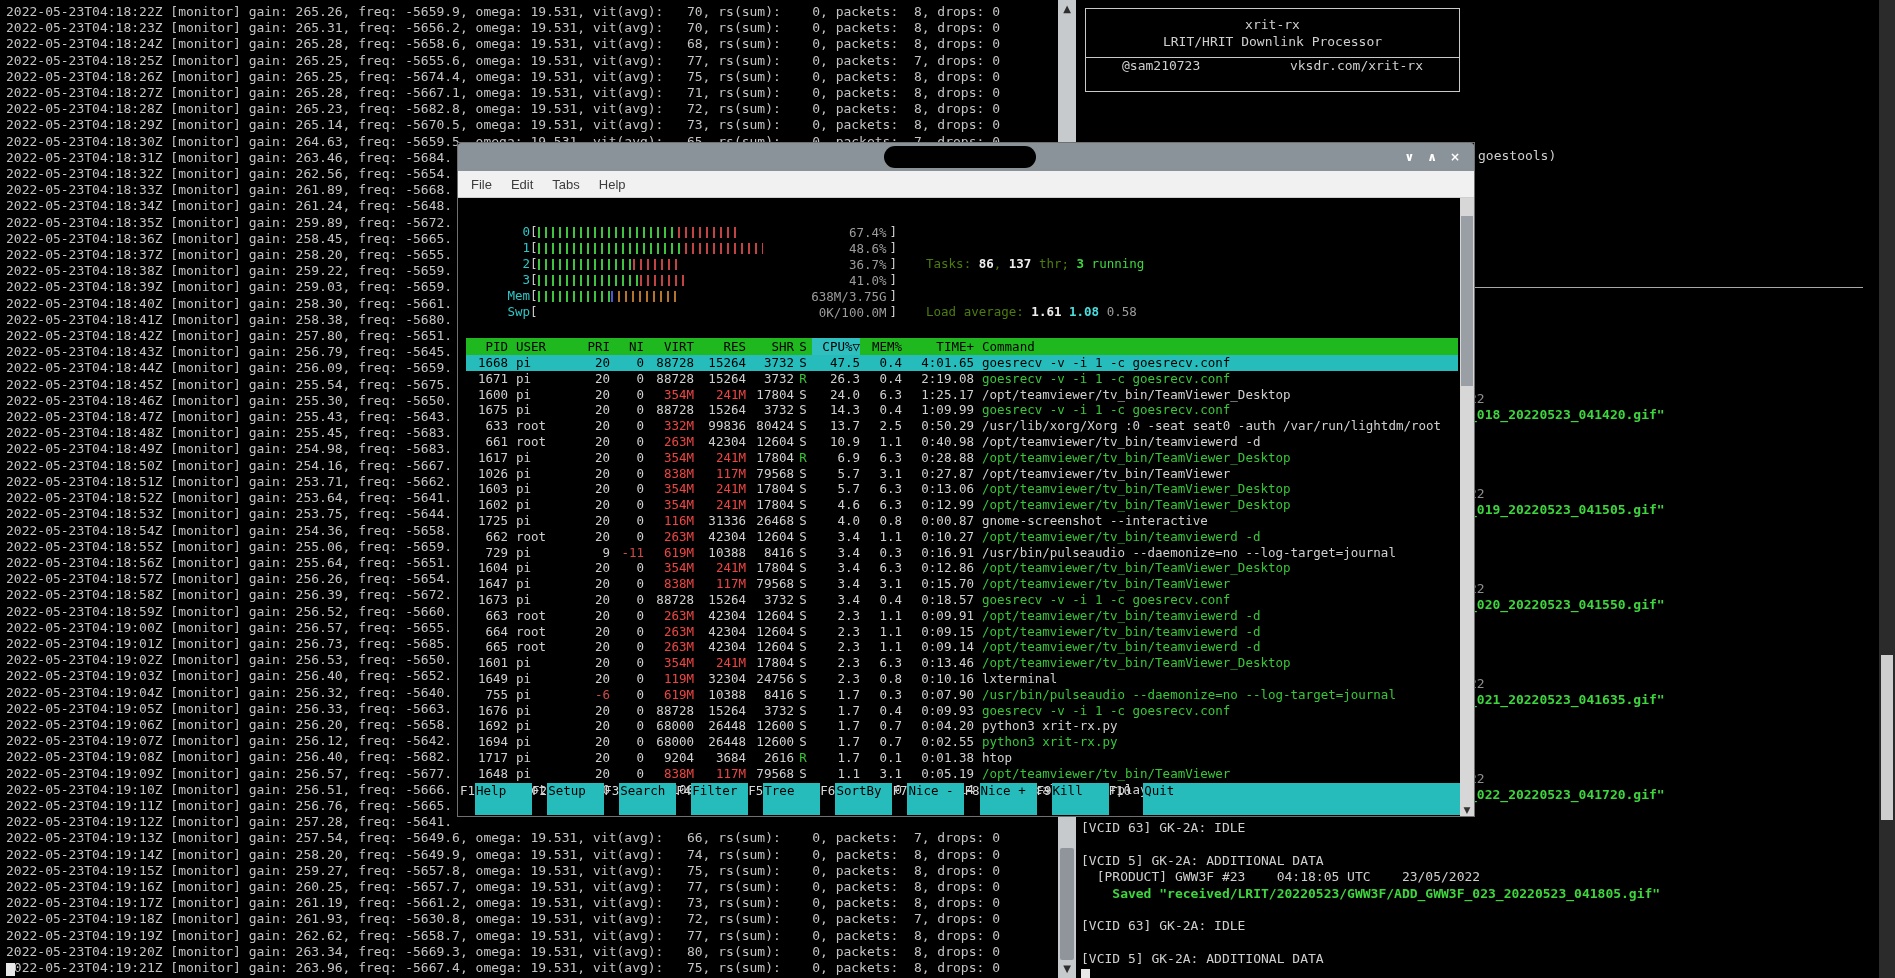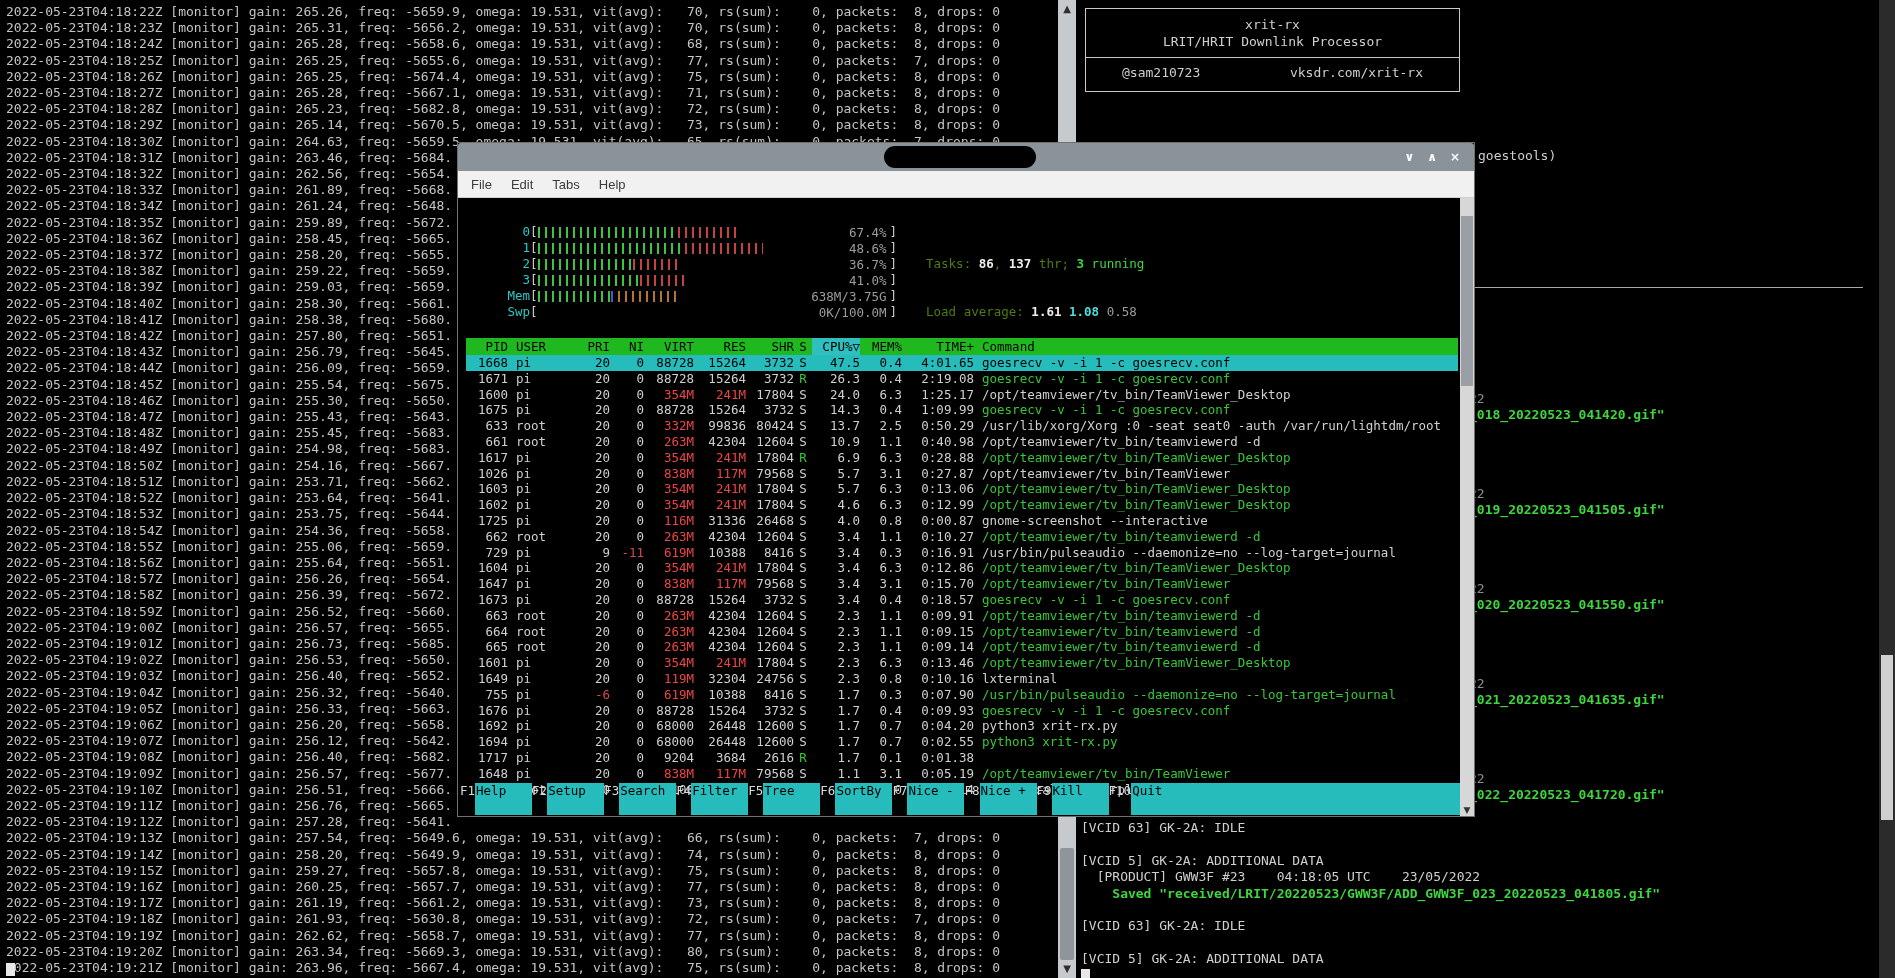--- a/index.html
+++ b/index.html
@@ -17,21 +17,21 @@
   .vscroll .thumb{position:absolute;left:2px;width:14px;background:#8f959a;border-radius:2px;}
   .rscroll{position:absolute;top:0;height:978px;width:16px;background:#2b2b2b;z-index:1;}
   .rscroll .thumb{position:absolute;left:2px;width:12px;background:#cfcfcf;}
   
   .right-term{position:absolute;left:1076px;top:0;width:803px;height:978px;background:#000;z-index:1;
               color:#cfcfcf;font:13px/16px "DejaVu Sans Mono",monospace;}
   .banner{position:absolute;left:9px;top:8px;width:373px;height:82px;border:1px solid #c9c9c9;}
   .banner .b1{margin-top:7px;text-align:center;line-height:17px;}
   .banner .b2{text-align:center;line-height:17px;}
   .banner .brow{border-top:1px solid #c9c9c9;margin-top:7px;height:29px;display:flex;
-                justify-content:space-between;align-items:center;padding:0 36px;}
+                justify-content:space-between;align-items:flex-start;padding:0 36px;}
   .xinfo{position:absolute;left:5px;top:112px;line-height:17px;}
   .xinfo .lbl{display:inline-block;width:130px;}
   .tailfrag{position:absolute;white-space:pre;}
   .gray{color:#8f8f8f;}
   .gsave{color:#3ed63e;font-weight:bold;}
   .hr-div{position:absolute;left:0;right:16px;top:287px;height:1px;background:#a8a8a8;}
   .vlog{position:absolute;left:5px;top:820px;}
   .vlog div{height:16.4px;white-space:pre;}
   .vlog div.g{color:#3ed63e;font-weight:bold;}
   
@@ -73,21 +73,21 @@
   .hrow .c9{background:#2fbfbf;}
   .prow{height:15.8px;line-height:15.8px;color:#d0d0d0;cursor:default;}
   .prow .teal{color:#ef4444;} .prow .grn{color:#38c738;} .prow .red{color:#d04a4a;}
   .prow.sel{background:#27bcbc;} .prow.sel span{color:#000 !important;}
   
   .fkeys{position:absolute;left:2px;right:14px;bottom:1px;height:32px;display:flex;
          font:12.5px/16px "DejaVu Sans Mono",monospace;}
   .fk{display:flex;cursor:pointer;}
   .fk .k{color:#d8d8d8;}
   .fk .l{background:#27bcbc;color:#000;width:56px;padding-left:1px;}
-  .fk:last-child .l{flex:1;width:auto;min-width:56px;}
+  .fk:last-child .l{flex:1;width:auto;min-width:56px;margin-left:12px;}
   .fk:last-child{flex:1;}
   
   .hscroll{position:absolute;right:0;top:0;bottom:0;width:14px;background:#d7d7d7;}
   .hscroll .thumb{position:absolute;left:1px;width:12px;background:#999fa4;top:18px;height:170px;}
   .hscroll .arr{position:absolute;left:0;width:14px;bottom:0;text-align:center;color:#333;
                 font:9px/12px "DejaVu Sans",sans-serif;}
 </style>
 </head>
 <body>
 
@@ -597,20 +597,21 @@
             <span class="c2">pi</span>
             <span class="c3">20</span>
             <span class="c4">0</span>
             <span class="c5">9204</span>
             <span class="c6">3684</span>
             <span class="c7">2616</span>
             <span class="c8 grn">R</span>
             <span class="c9">1.7</span>
             <span class="c10">0.1</span>
             <span class="c11">0:01.38</span>
+            <span class="c12">htop</span>
           </div>
           <div class="g prow">
             <span class="c1">1648</span>
             <span class="c2">pi</span>
             <span class="c3">20</span>
             <span class="c4">0</span>
             <span class="c5 teal">838M</span>
             <span class="c6 teal">117M</span>
             <span class="c7">79568</span>
             <span class="c8">S</span>

